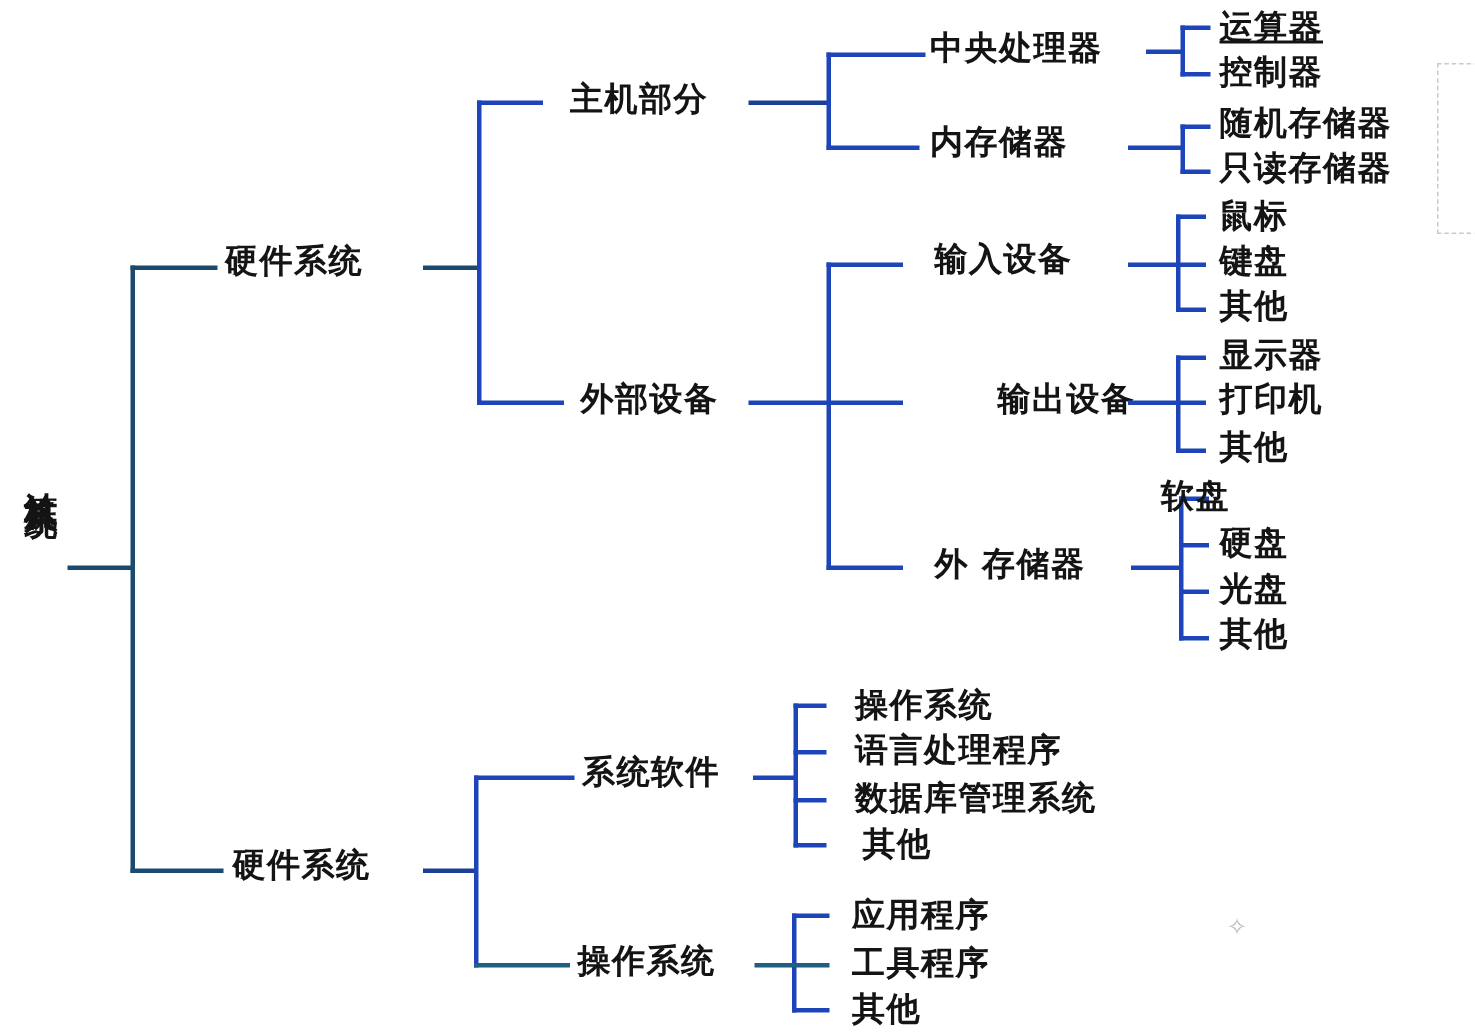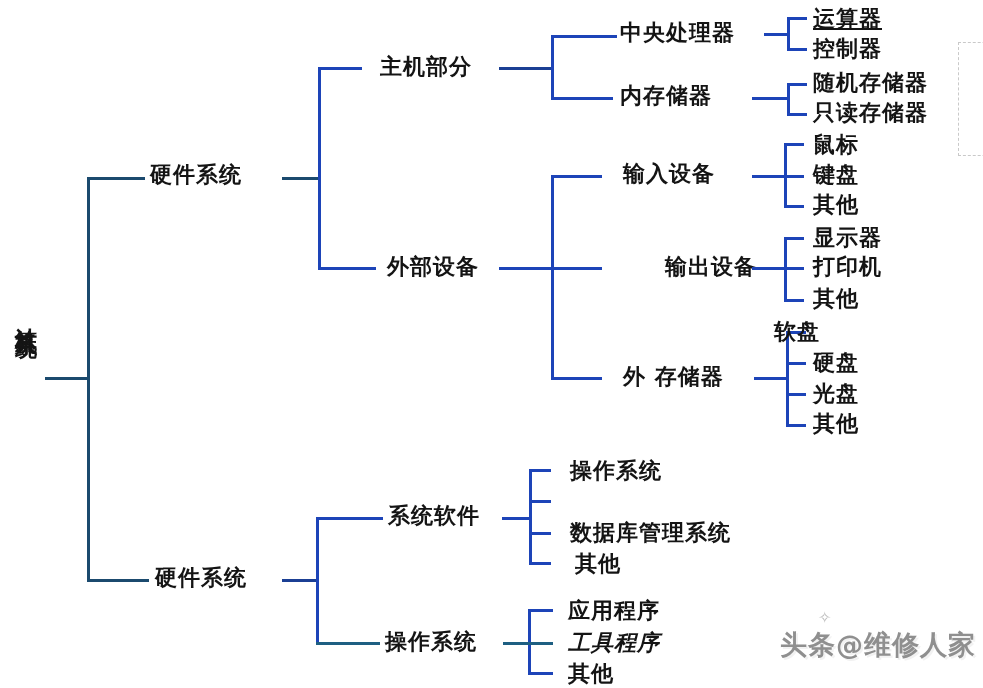--- a/index.html
+++ b/index.html
@@ -147,30 +147,30 @@
   <div class="lbl" style="left:388px;top:504px;">系统软件</div>
   <div class="lbl" style="left:385px;top:630px;">操作系统</div>
 
   <div class="ln h royal" style="left:502px;top:517px;width:28px;"></div>
   <div class="ln v royal" style="left:529px;top:469px;height:96px;"></div>
   <div class="ln h royal" style="left:529px;top:469px;width:22px;"></div>
   <div class="ln h royal" style="left:529px;top:500px;width:22px;"></div>
   <div class="ln h royal" style="left:529px;top:532px;width:22px;"></div>
   <div class="ln h royal" style="left:529px;top:562px;width:22px;"></div>
   <div class="lbl" style="left:570px;top:459px;">操作系统</div>
+  <div class="lbl" style="left:570px;top:489px;">语言处理程序</div>
   <div class="lbl" style="left:570px;top:521px;">数据库管理系统</div>
   <div class="lbl" style="left:575px;top:552px;">其他</div>
 
   <div class="ln h teal" style="left:503px;top:642px;width:27px;"></div>
   <div class="ln v royal" style="left:528px;top:609px;height:66px;"></div>
   <div class="ln h royal" style="left:528px;top:609px;width:25px;"></div>
   <div class="ln h teal" style="left:528px;top:642px;width:25px;"></div>
   <div class="ln h royal" style="left:528px;top:672px;width:25px;"></div>
   <div class="lbl" style="left:568px;top:599px;">应用程序</div>
-  <div class="lbl" style="left:568px;top:631px;font-style:italic;">工具程序</div>
+  <div class="lbl" style="left:568px;top:631px;">工具程序</div>
   <div class="lbl" style="left:568px;top:662px;">其他</div>
 
   <div class="dashed-rect"></div>
 
   <div class="sparkle">✧</div>
-  <div class="watermark">头条@维修人家</div>
 
 </div>
 
 </body></html>

